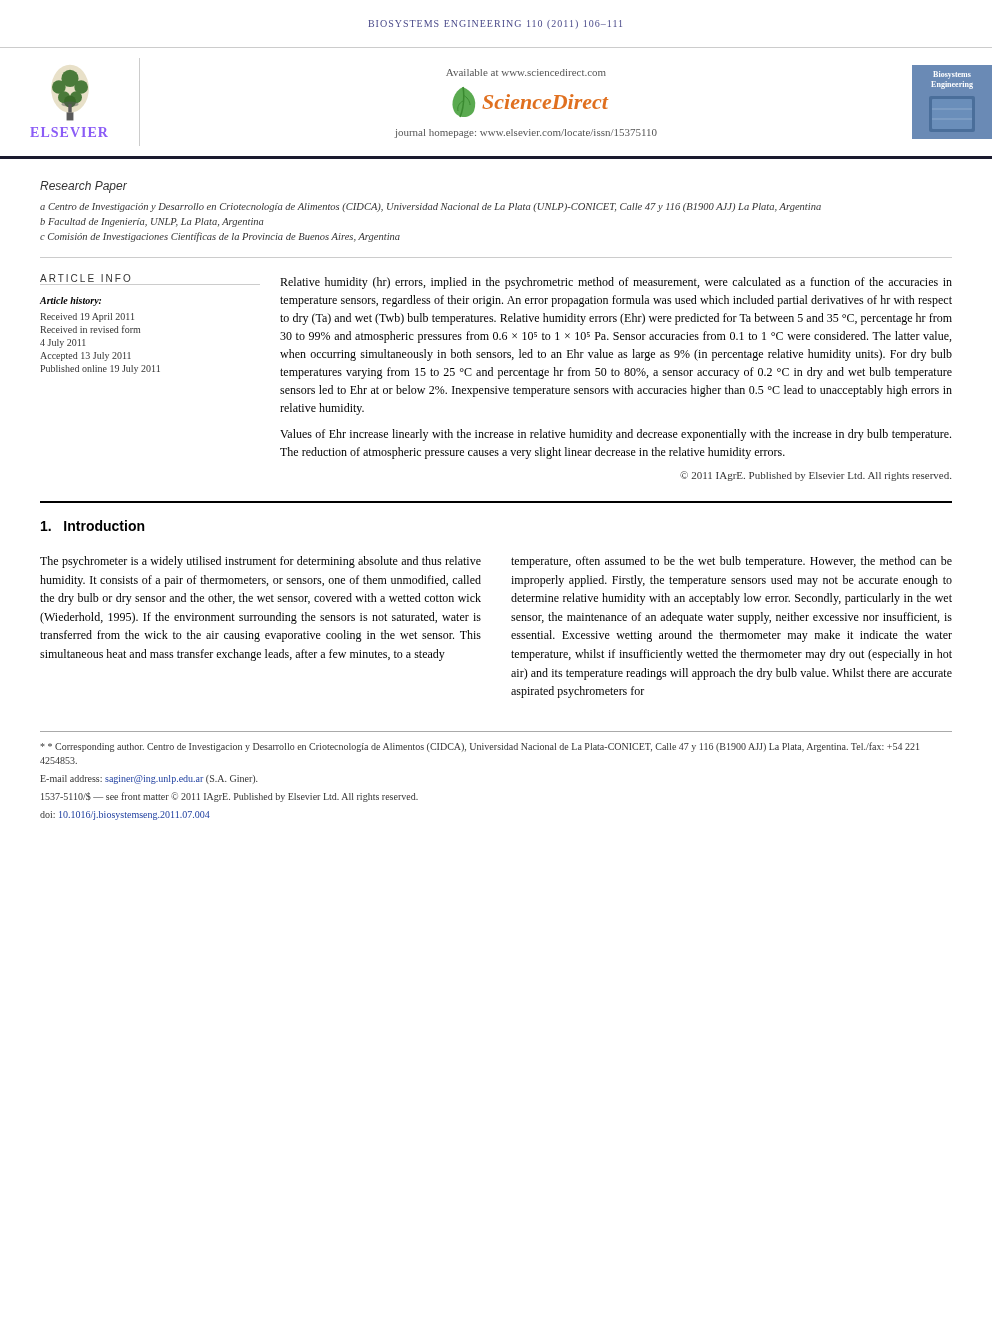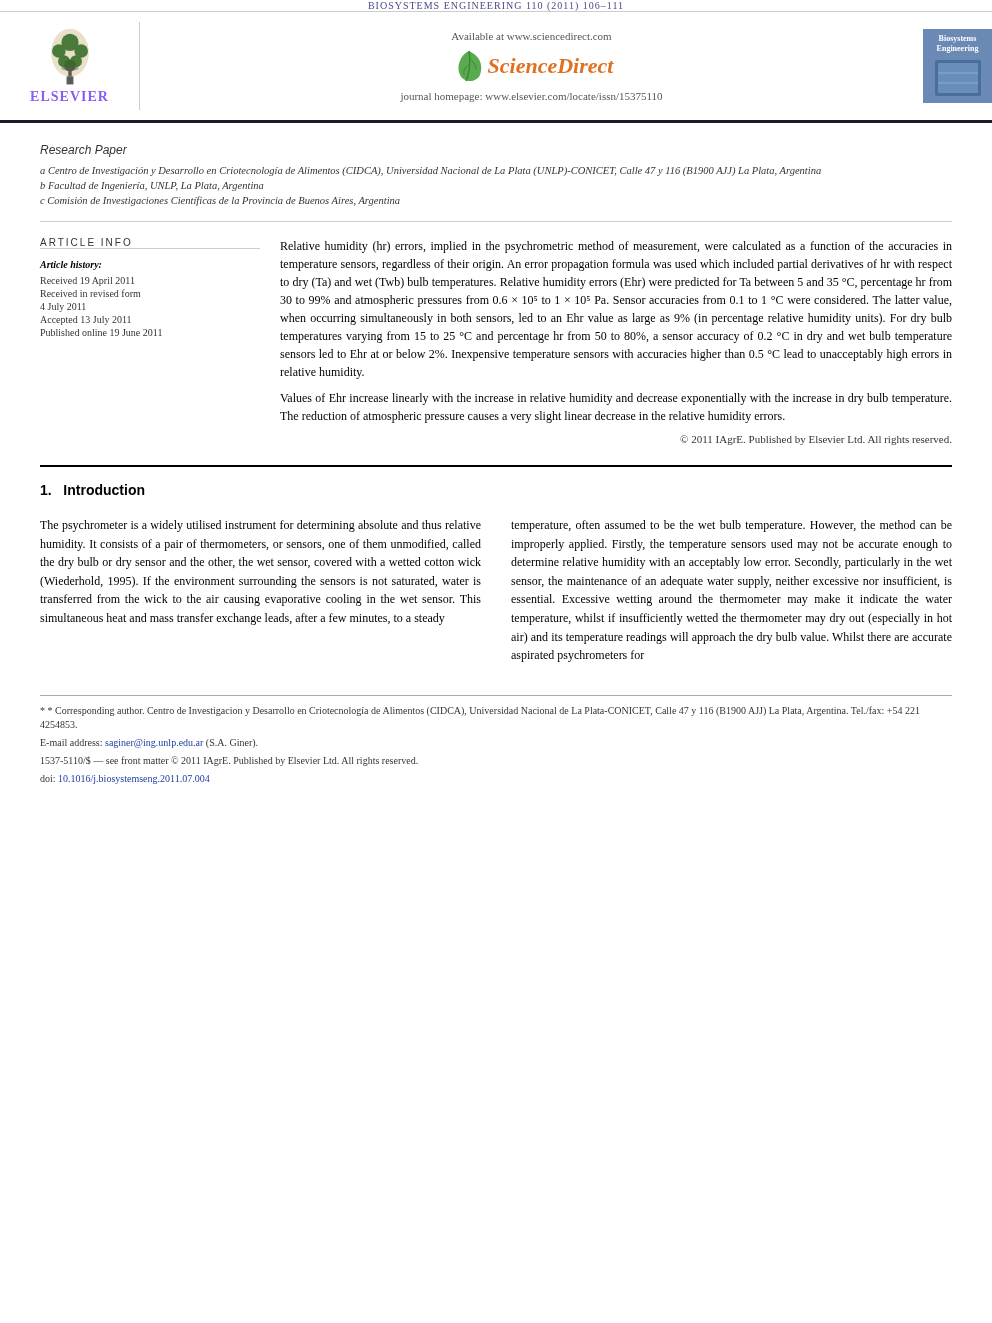--- a/index.html
+++ b/index.html
@@ -10,21 +10,21 @@
       color: #000;
       width: 992px;
       min-height: 1323px;
     }
 
     
     .journal-bar {
       background: #fff;
       border-bottom: 1px solid #ccc;
       text-align: center;
-      padding: 0 0;
+      padding: 18px 0;
       font-size: 10px;
       color: #4a4a8a;
       letter-spacing: 1px;
       text-transform: uppercase;
     }
 
     
     .header-section {
       display: flex;
       align-items: center;
@@ -70,21 +70,21 @@
       font-size: 22px;
       color: #e07020;
       font-style: italic;
       font-weight: bold;
     }
     .journal-homepage {
       font-size: 11px;
       color: #555;
     }
     .journal-cover {
-      width: 69px;
+      width: 80px;
       padding: 5px;
       background: #6a8ab5;
       display: flex;
       flex-direction: column;
       align-items: center;
       justify-content: center;
       color: #fff;
       font-size: 9px;
       text-align: center;
     }
@@ -301,21 +301,21 @@
 
   <div class="two-col">
 
     <div class="col-left">
       <div class="article-info-header">ARTICLE INFO</div>
       <div class="article-history-label">Article history:</div>
       <div class="article-history-item">Received 19 April 2011</div>
       <div class="article-history-item">Received in revised form</div>
       <div class="article-history-item">4 July 2011</div>
       <div class="article-history-item">Accepted 13 July 2011</div>
-      <div class="article-history-item">Published online 19 June 2011</div>
+      <div class="article-history-item">Published online 19 July 2011</div>
     </div>
 
     <div class="col-right">
       <div class="abstract-text">Relative humidity (hr) errors, implied in the psychrometric method of measurement, were calculated as a function of the accuracies in temperature sensors, regardless of their origin. An error propagation formula was used which included partial derivatives of hr with respect to dry (Ta) and wet (Twb) bulb temperatures. Relative humidity errors (Ehr) were predicted for Ta between 5 and 35 °C, percentage hr from 30 to 99% and atmospheric pressures from 0.6 × 10⁵ to 1 × 10⁵ Pa. Sensor accuracies from 0.1 to 1 °C were considered. The latter value, when occurring simultaneously in both sensors, led to an Ehr value as large as 9% (in percentage relative humidity units). For dry bulb temperatures varying from 15 to 25 °C and percentage hr from 50 to 80%, a sensor accuracy of 0.2 °C in dry and wet bulb temperature sensors led to Ehr at or below 2%. Inexpensive temperature sensors with accuracies higher than 0.5 °C lead to unacceptably high errors in relative humidity.</div>
       <div class="abstract-text">Values of Ehr increase linearly with the increase in relative humidity and decrease exponentially with the increase in dry bulb temperature. The reduction of atmospheric pressure causes a very slight linear decrease in the relative humidity errors.</div>
       <div class="copyright-line">© 2011 IAgrE. Published by Elsevier Ltd. All rights reserved.</div>
     </div>
   </div>
 
   <div class="intro-section">

